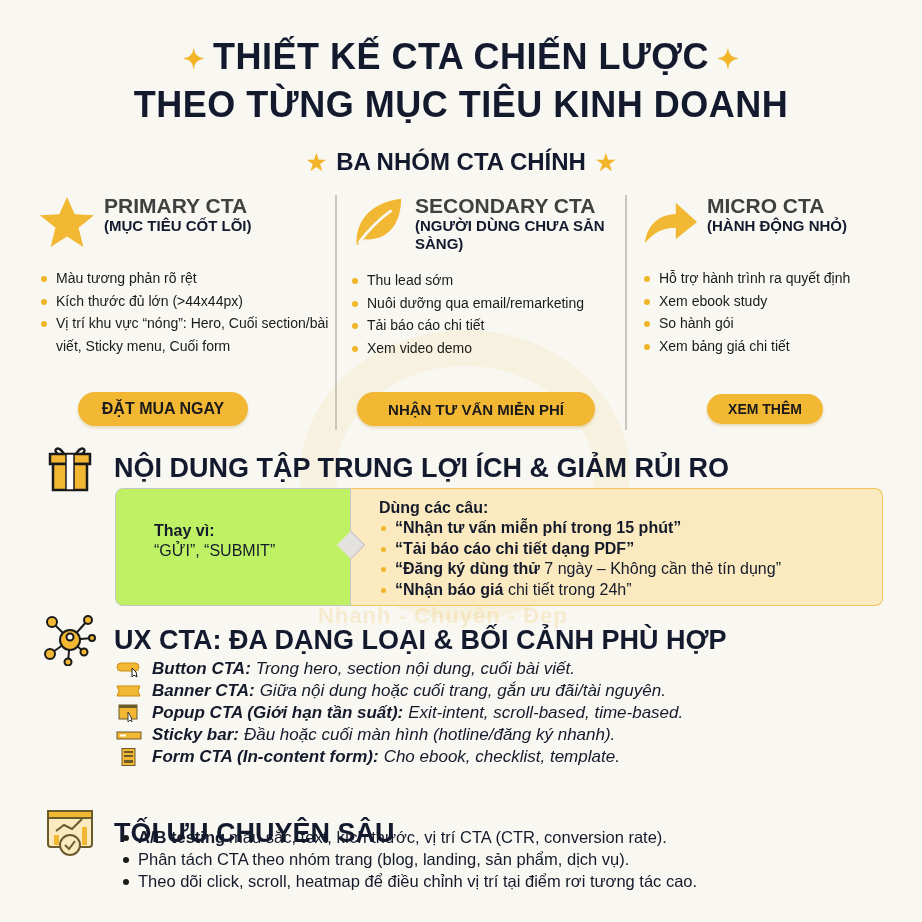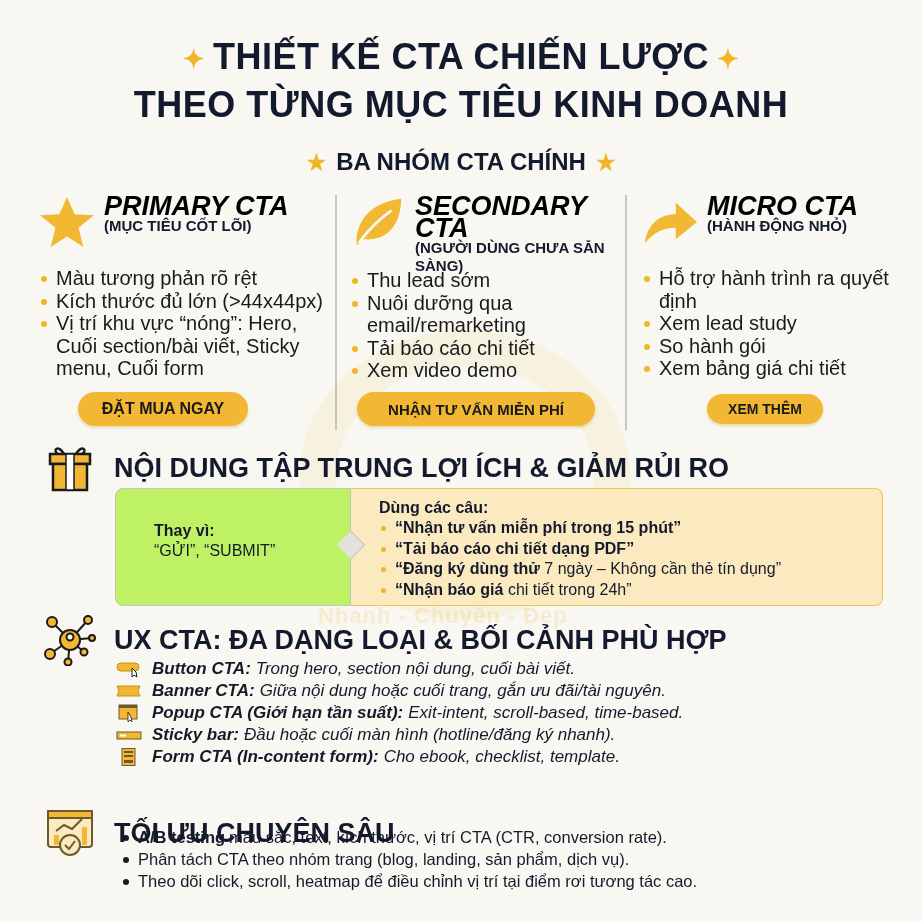--- a/index.html
+++ b/index.html
@@ -36,25 +36,25 @@
     }
     .subtitle .star { color: #f2b52a; font-size: 22px; margin: 0 10px; }
 
     .cols { position: absolute; top: 195px; left: 38px; width: 860px; height: 235px; display: flex; }
     .col { position: relative; height: 100%; }
     .col1 { width: 297px; }
     .col2 { width: 290px; border-left: 2px solid #c9c6bd; padding-left: 12px; }
     .col3 { width: 273px; border-left: 2px solid #c9c6bd; padding-left: 14px; }
     .col-head { display: flex; align-items: flex-start; height: 70px; }
     .col-icon { width: 58px; height: 54px; flex: 0 0 58px; margin-right: 8px; }
-    .col-title { font-family: "Liberation Sans", sans-serif; font-weight: bold; font-size: 27px; line-height: 22px; color: #000000; font-style: italic; }
+    .col-title { font-family: "Liberation Sans", sans-serif; font-weight: bold; font-size: 21px; line-height: 22px; color: #404040; }
     .col-sub { font-family: "Liberation Sans", sans-serif; font-weight: bold; font-size: 15px; line-height: 18px; color: #141a2e; }
     .col-list { list-style: none; margin-top: 2px; }
     .col-list li {
-      font-family: "Liberation Sans", sans-serif; font-size: 20px; line-height: 22.5px;
+      font-family: "Liberation Sans", sans-serif; font-size: 14px; line-height: 22.5px;
       padding-left: 18px; position: relative; color: #1a1a1a;
     }
     .col-list li::before {
       content: ""; position: absolute; left: 3px; top: 9px; width: 6px; height: 6px;
       border-radius: 50%; background: #f2b52a;
     }
     .cta-btn {
       position: absolute; bottom: 4px; height: 34px; border-radius: 17px;
       background: #f2b834; border: none; display: flex; align-items: center; justify-content: center;
       font-family: "Liberation Sans", sans-serif; font-weight: bold; color: #1a1a1a;
@@ -175,21 +175,21 @@
       <svg class="col-icon" viewBox="0 0 60 56">
         <path d="M4,50 C6,30 20,20 36,20 L36,8 L58,28 L36,46 L36,34 C22,34 12,40 4,50 Z" fill="#f2b834"></path>
       </svg>
       <div>
         <div class="col-title">MICRO CTA</div>
         <div class="col-sub">(HÀNH ĐỘNG NHỎ)</div>
       </div>
     </div>
     <ul class="col-list">
       <li>Hỗ trợ hành trình ra quyết định</li>
-      <li>Xem lead study</li>
+      <li>Xem ebook study</li>
       <li>So hành gói</li>
       <li>Xem bảng giá chi tiết</li>
     </ul>
     <button class="cta-btn">XEM THÊM</button>
   </div>
 </div>
 
 <div class="sec-head" style="top:442px; left:44px;">
   <svg class="sec-icon" viewBox="0 0 52 52">
     <path d="M20,12 C14,2 8,8 14,12 M32,12 C38,2 44,8 38,12" stroke="#1a1a1a" stroke-width="2.5" fill="none"></path>

